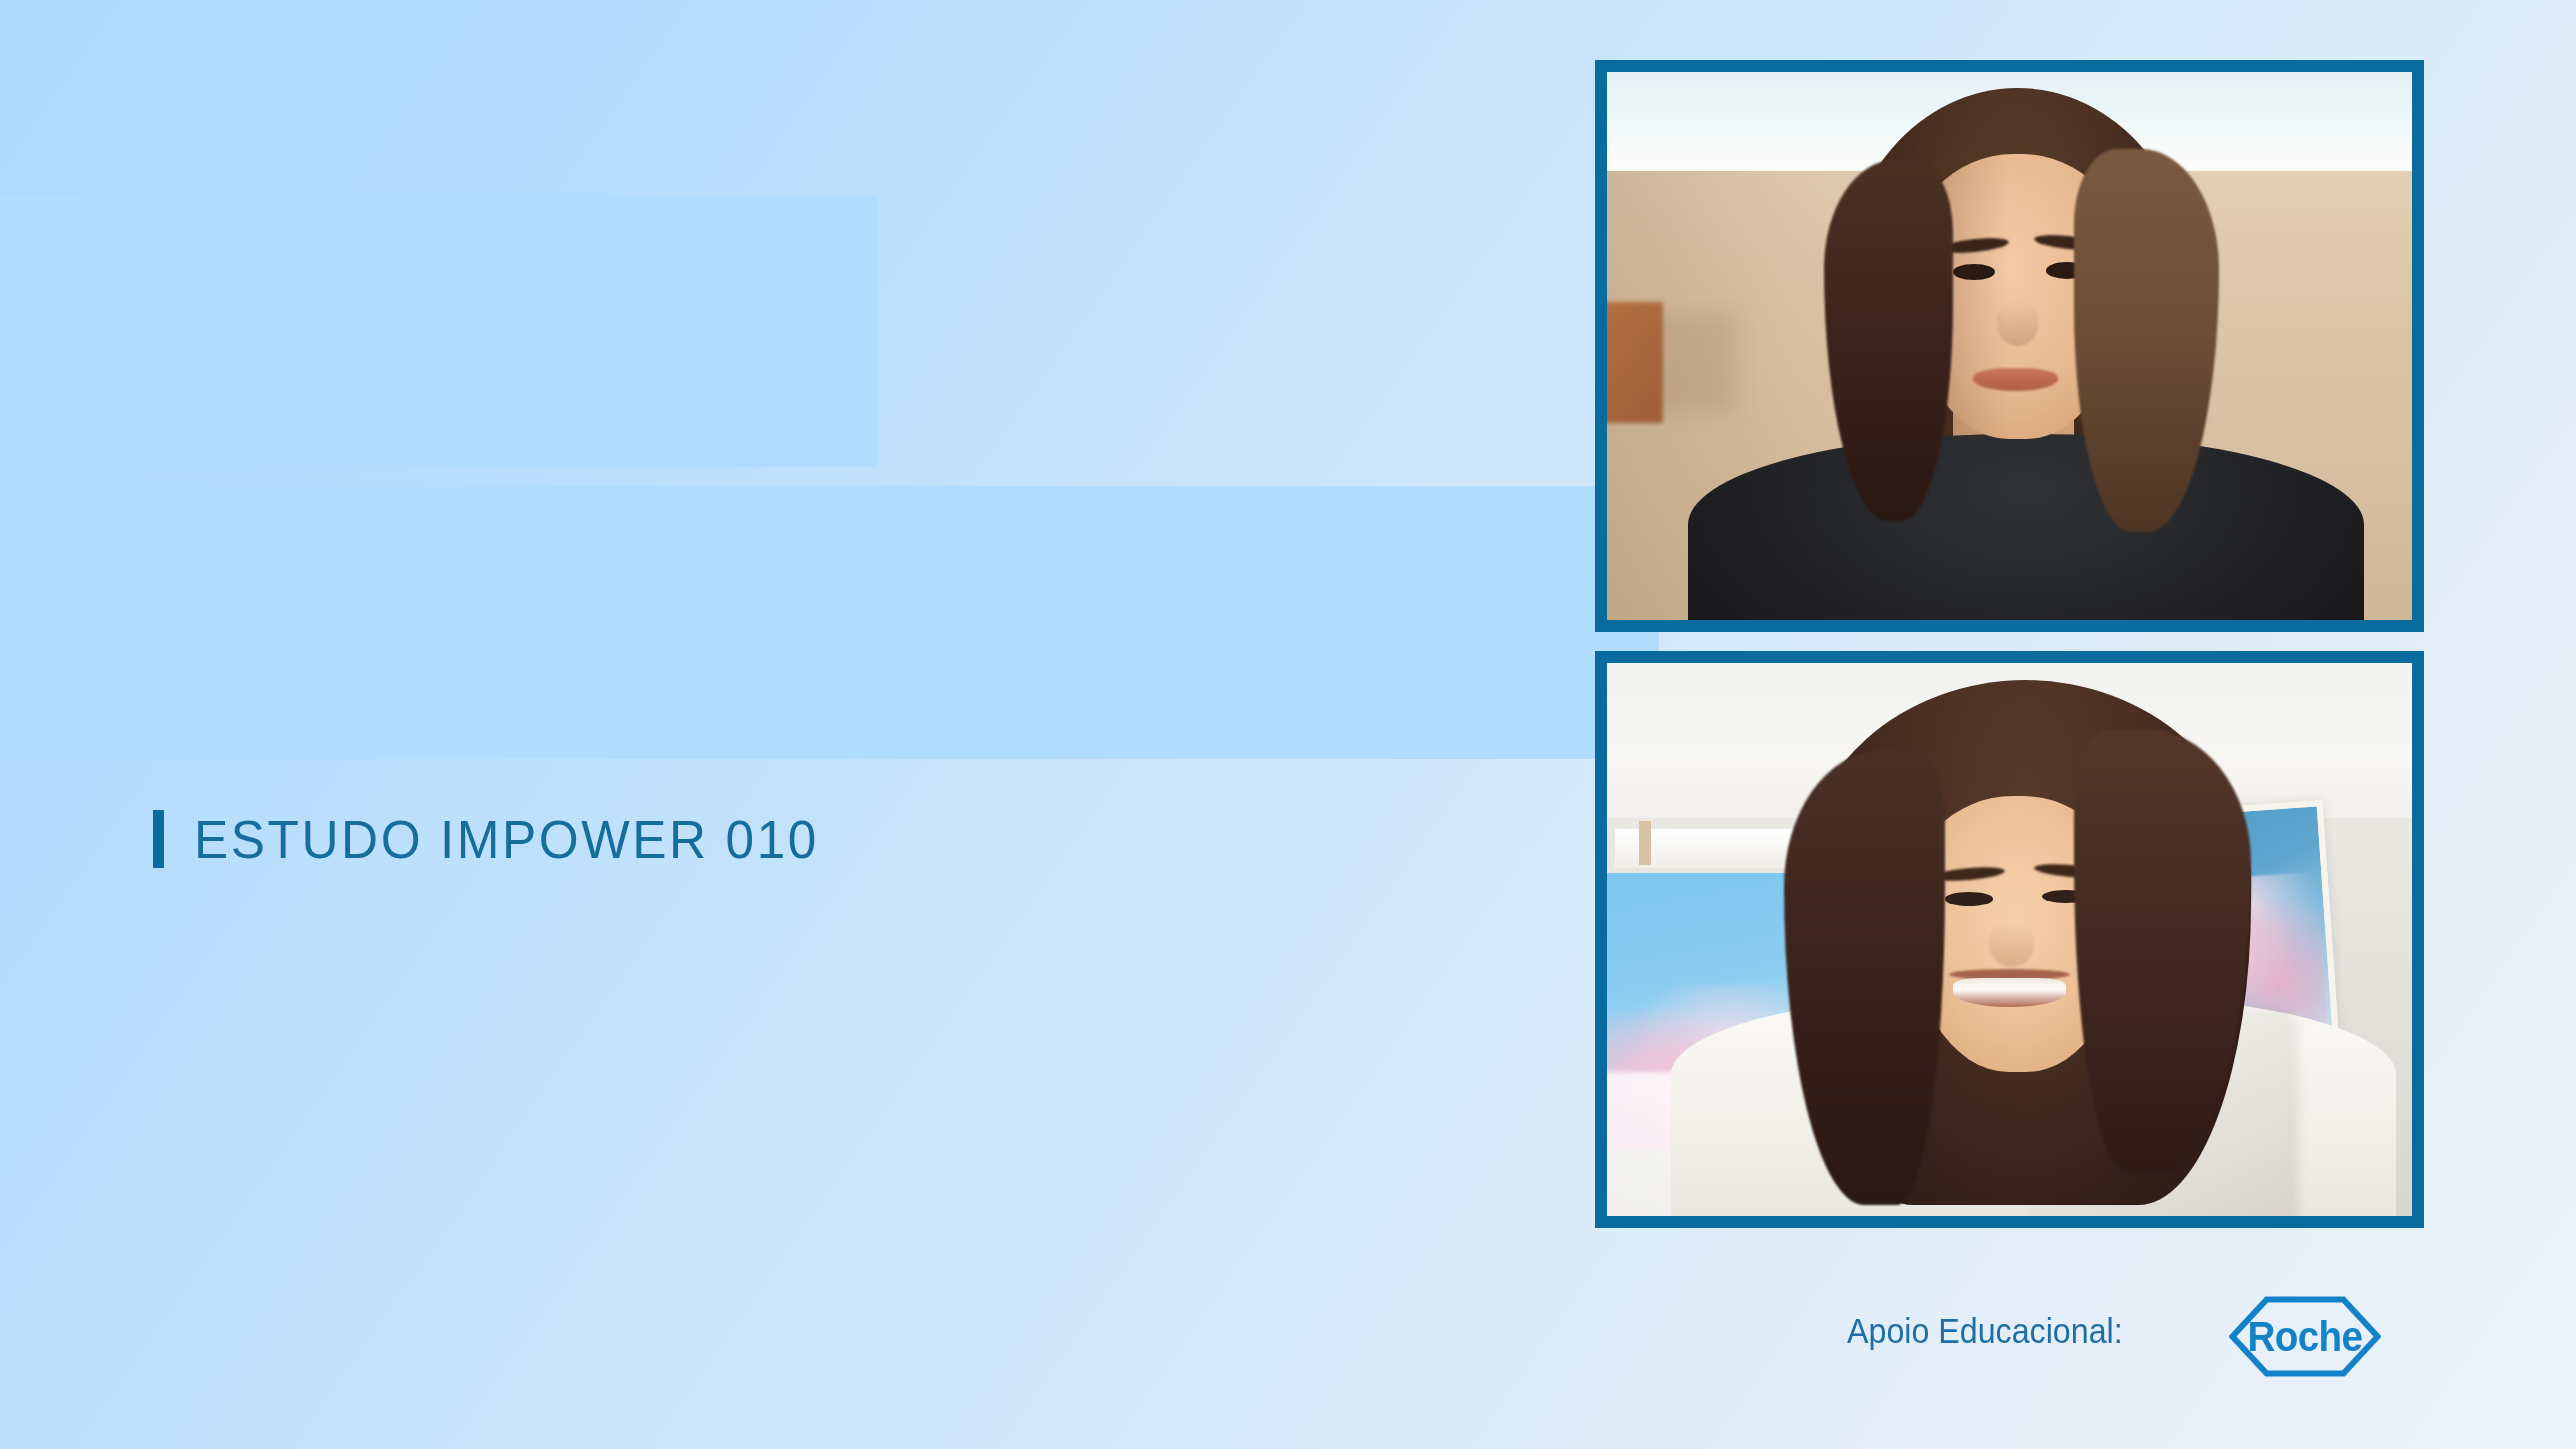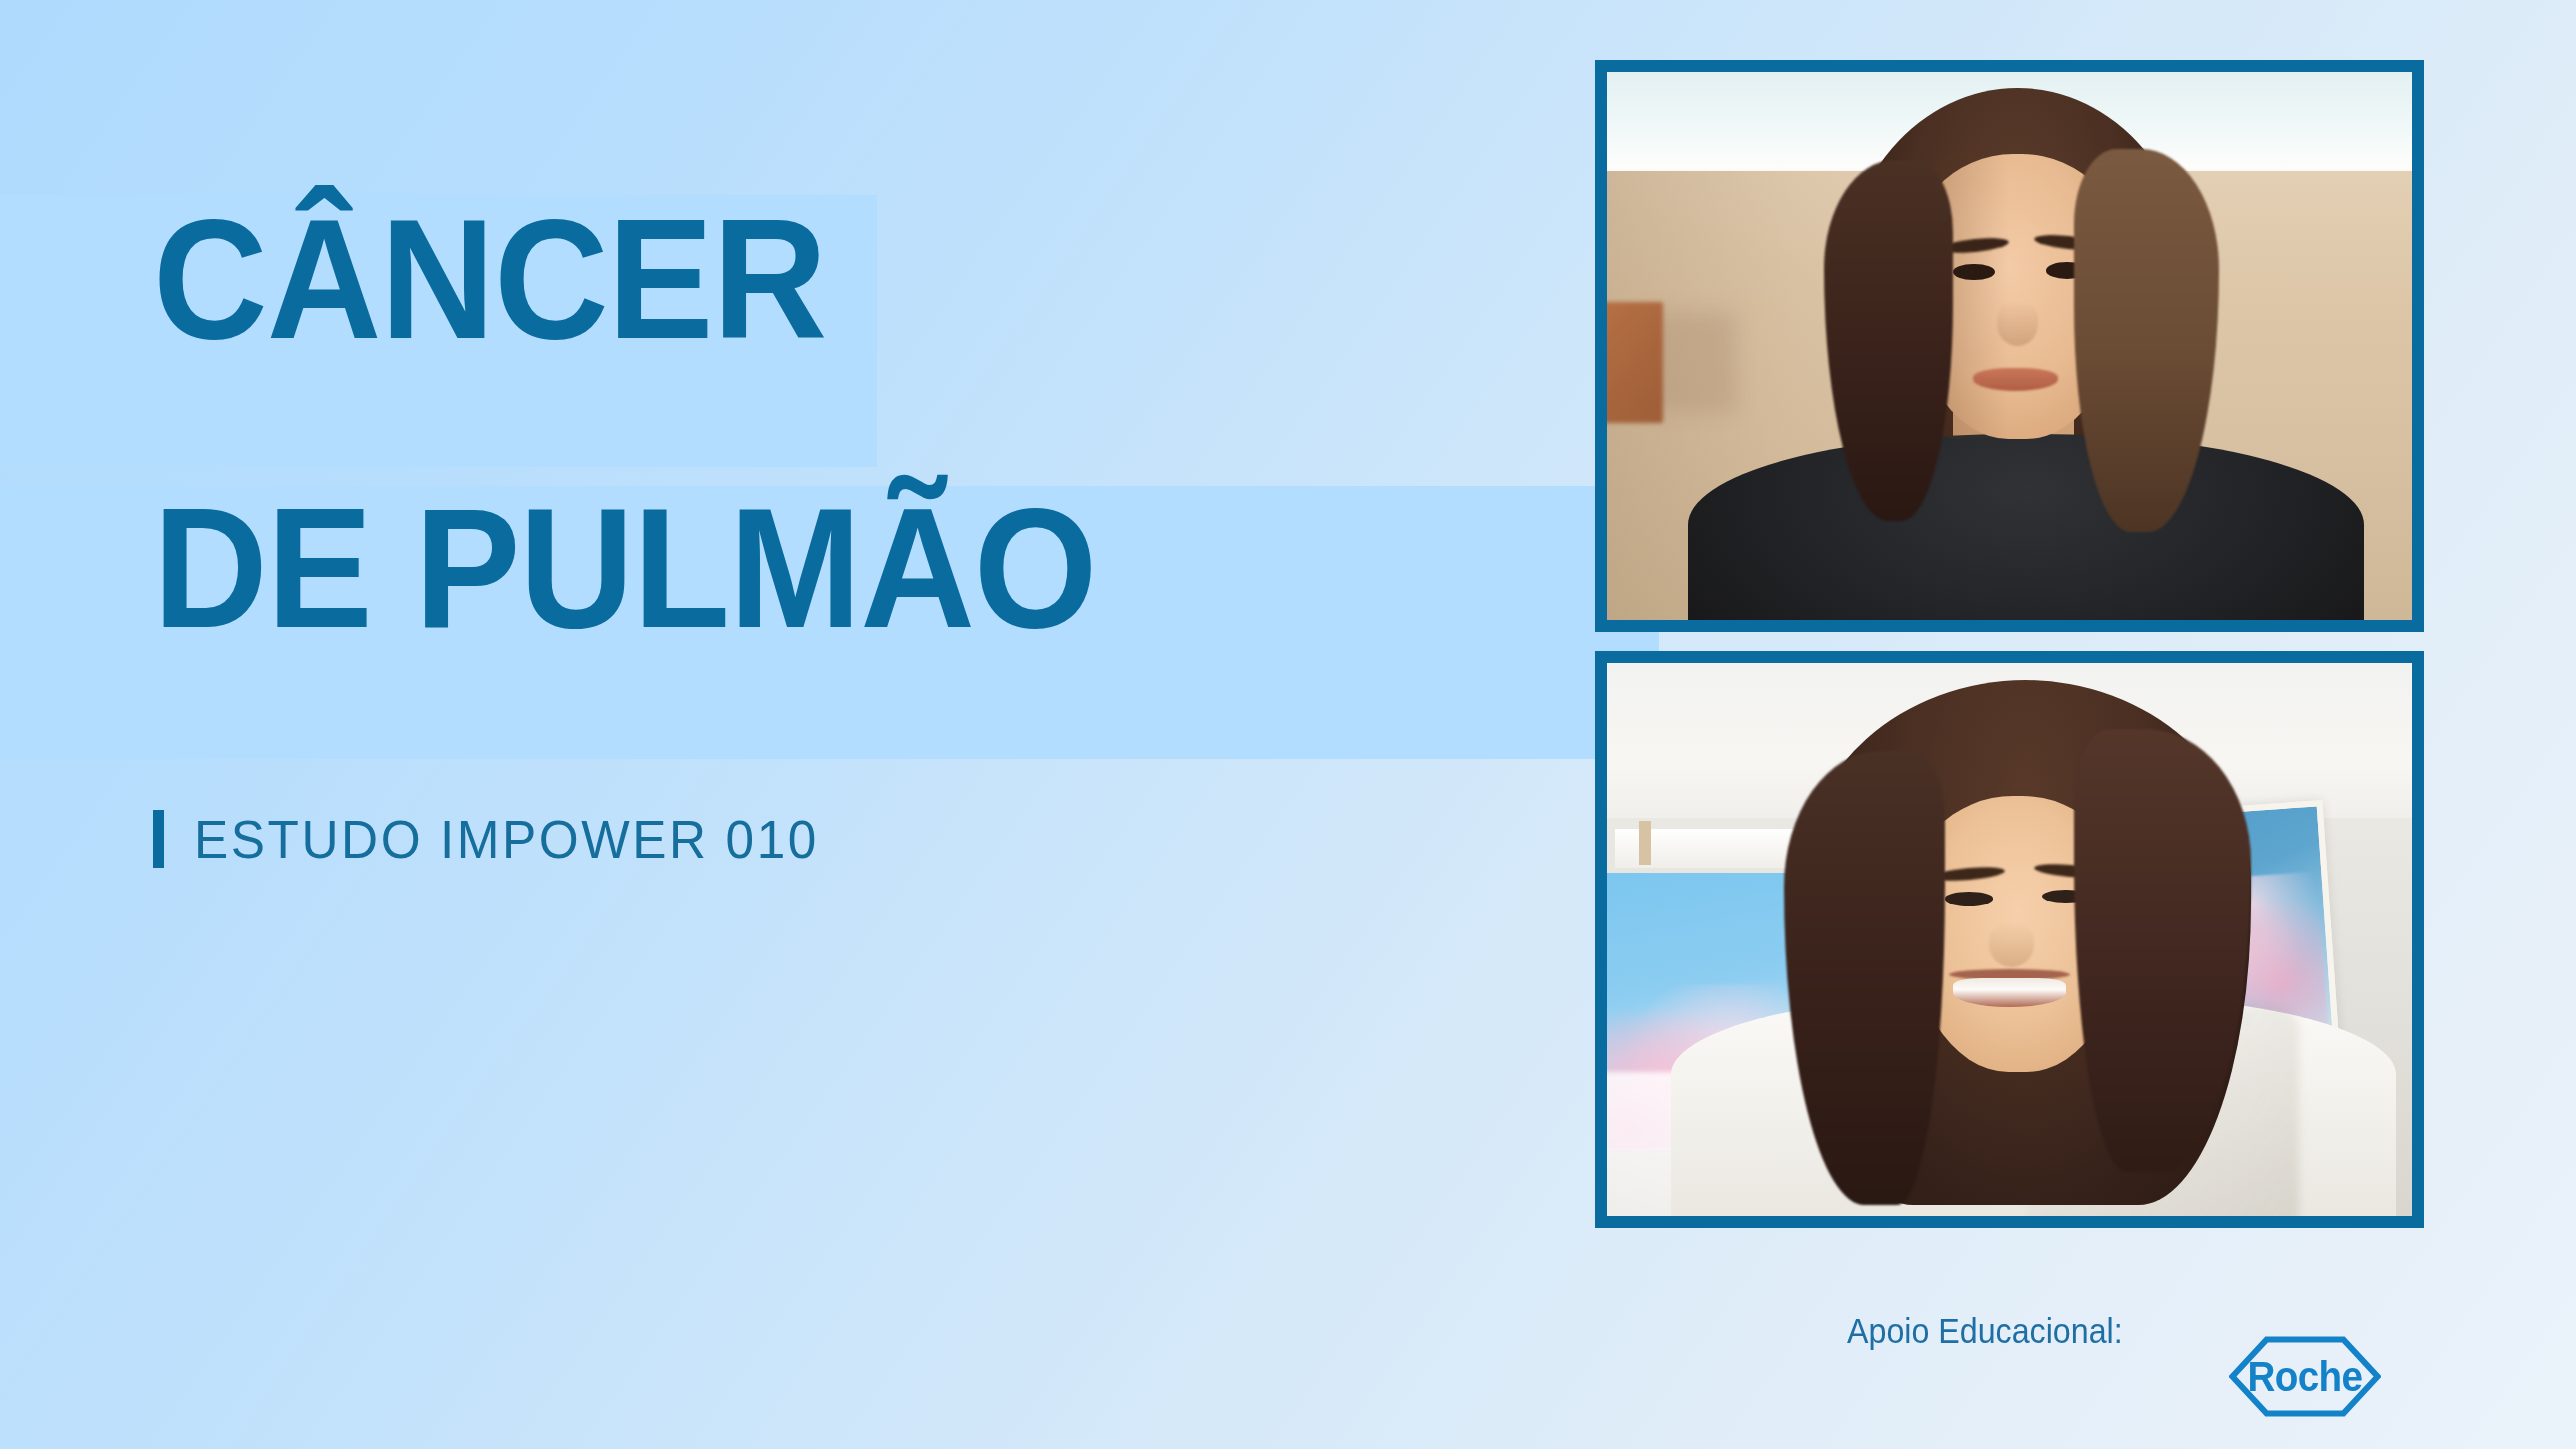--- a/index.html
+++ b/index.html
@@ -109,21 +109,21 @@
   .sponsor-label{
     color:#1f6ea4;
     font-size:35px;
     font-weight:400;
     letter-spacing:0px;
     white-space:nowrap;
     transform:scaleX(0.92);
     transform-origin:left center;
   }
   .roche-logo{
-    position:absolute; left:2229px; top:1336px;
+    position:absolute; left:2229px; top:1296px;
     width:152px; height:99px;
   }
   .roche-logo svg{ display:block; width:152px; height:81px; }
   .roche-text{
     position:absolute; left:0; top:0; width:152px; height:81px;
     display:flex; align-items:center; justify-content:center;
     color:#1482c8;
     font-size:42px;
     font-weight:700;
     letter-spacing:-0.7px;
@@ -340,24 +340,20 @@
   }
 </style>
 </head>
 <body>
 
 <div class="slide">
 
   <div class="band band-top"></div>
   <div class="band band-bottom"></div>
 
-  <div class="title-block">
-    <div class="title-line">CÂNCER</div>
-    <div class="title-line title-line-2">DE PULMÃO</div>
-  </div>
 
   <div class="subtitle-row">
     <div class="subtitle-bar"></div>
     <div class="subtitle-text">ESTUDO IMPOWER 010</div>
   </div>
 
 
   <div class="sponsor">
     <div class="sponsor-label">Apoio Educacional:</div>
   </div>

